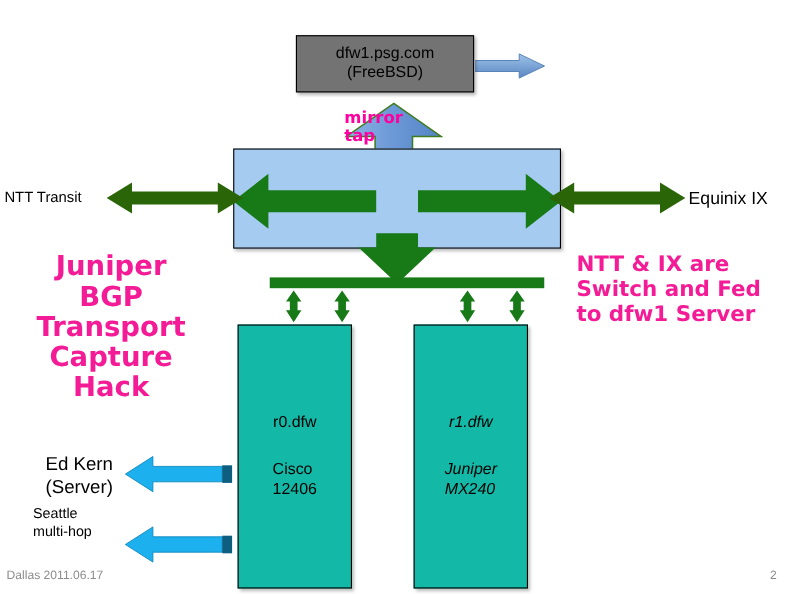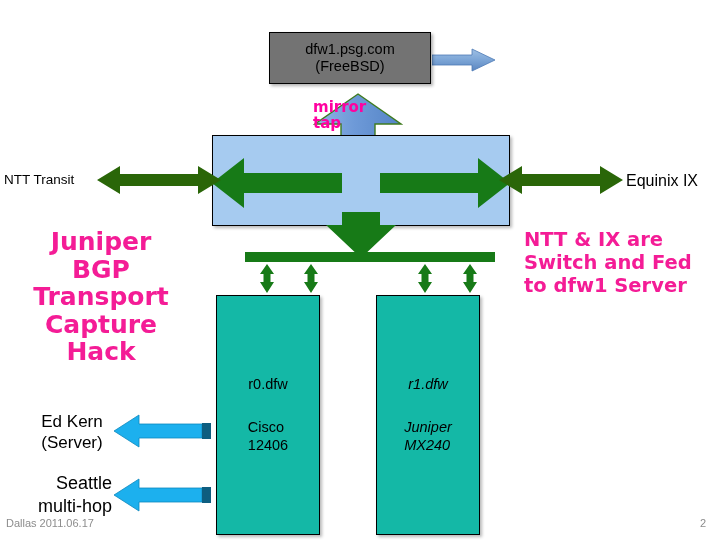--- a/index.html
+++ b/index.html
@@ -166,24 +166,24 @@
     text-align: center;
     font-size: 17px;
     line-height: 1.25;
     color: #000000;
   }
   #seattle-arrow {
     left: 113px; top: 478px;
     width: 100px; height: 34px;
   }
   #seattle-label {
-    left: 30px; top: 472px;
+    left: 30px; top: 459px;
     width: 82px;
-    text-align: right;
-    font-size: 18px;
+    text-align: left;
+    font-size: 13px;
     line-height: 1.25;
     color: #000000;
   }
 
   
   .annotation {
     color: #F41C96;
     font-family: "DejaVu Sans", sans-serif;
     font-weight: bold;
   }

